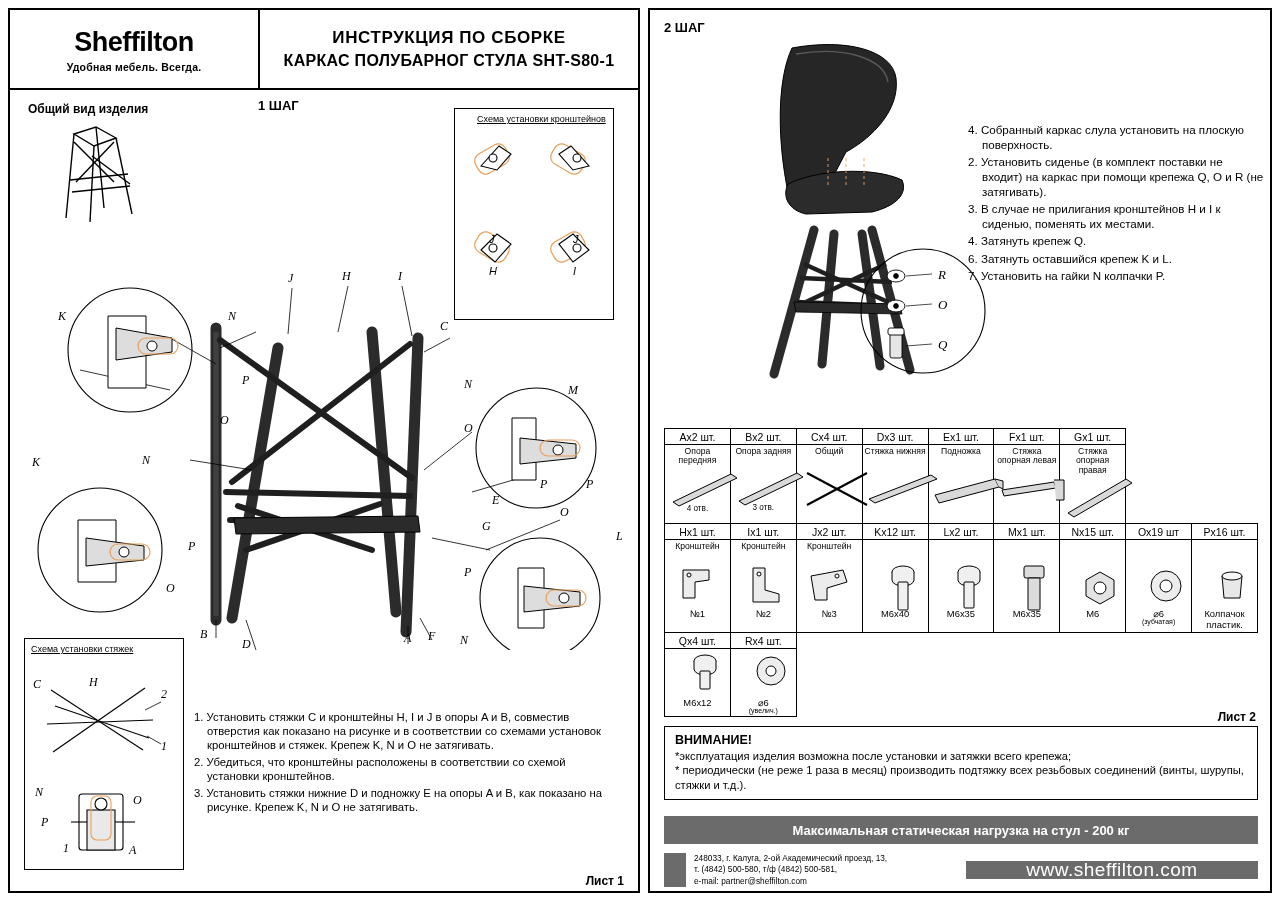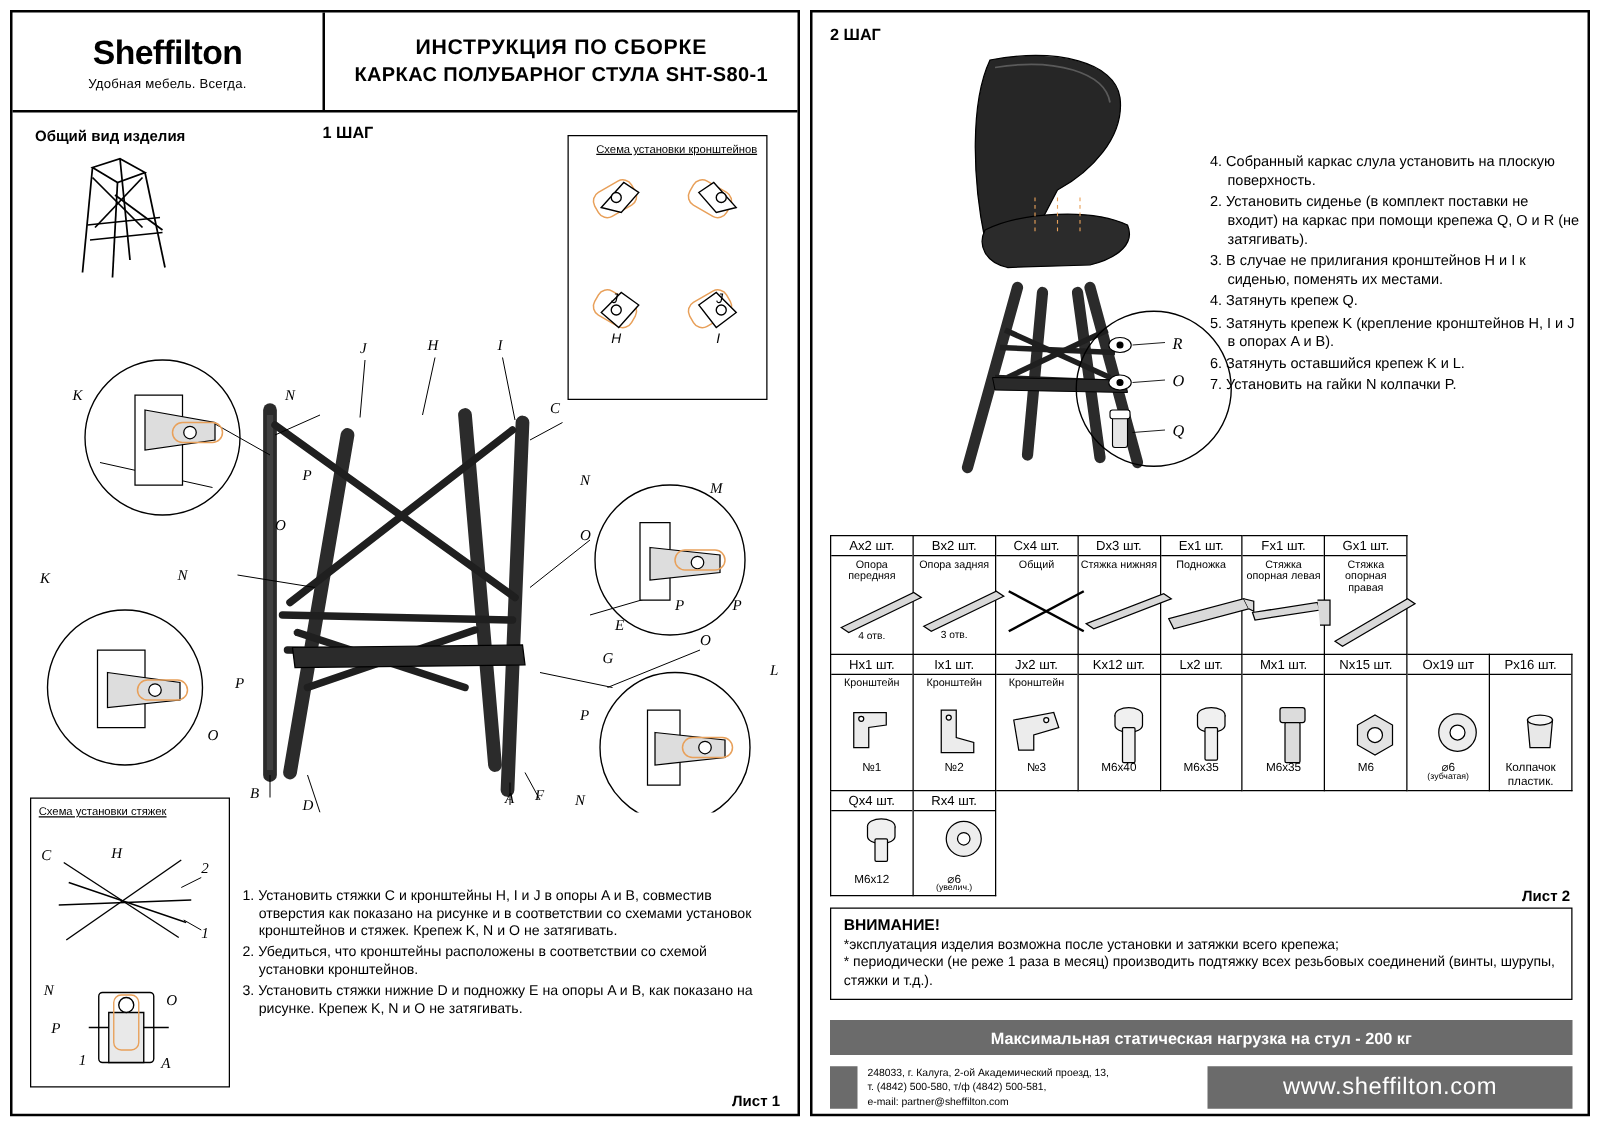--- a/index.html
+++ b/index.html
@@ -50,21 +50,21 @@
     box-sizing: border-box;
   }
   .logo-main {
     font-size: 27px;
     font-weight: bold;
     letter-spacing: -0.5px;
     line-height: 1;
   }
   .logo-sub {
     font-size: 10.5px;
-    font-weight: normal;
+    font-weight: bold;
     margin-top: 5px;
     letter-spacing: 0.2px;
   }
   .title-box {
     flex: 1;
     display: flex;
     flex-direction: column;
     justify-content: center;
     align-items: center;
     text-align: center;
@@ -253,21 +253,21 @@
   }
   .foot-addr {
     font-size: 8.3px;
     line-height: 1.35;
     width: 250px;
   }
   .site-bar {
     margin-left: auto;
     background: #6b6b6b;
     color: #fff;
-    height: 34px;
+    height: 18px;
     width: 292px;
     display: flex;
     align-items: center;
     justify-content: center;
     font-size: 19px;
     letter-spacing: 0.5px;
   }
 
   
   svg { display: block; }
@@ -540,21 +540,20 @@
         <text x="90" y="73">O</text>
         <text x="90" y="113">Q</text>
       </g>
     </svg>
 
     <div class="instr-right">
       <p>4. Собранный каркас слула установить на плоскую поверхность.</p>
       <p>2. Установить сиденье (в комплект поставки не входит) на каркас при помощи крепежа Q, O и R (не затягивать).</p>
       <p>3. В случае не прилигания кронштейнов H и I к сиденью, поменять их местами.</p>
       <p>4. Затянуть крепеж Q.</p>
-      <p>5. Затянуть крепеж K (крепление кронштейнов H, I и J в опорах A и B).</p>
       <p>6. Затянуть оставшийся крепеж K и L.</p>
       <p>7. Установить на гайки N колпачки P.</p>
     </div>
 
     <div class="parts-wrap">
       <table class="parts">
 
         <tbody>
             <tr>
           <td>

